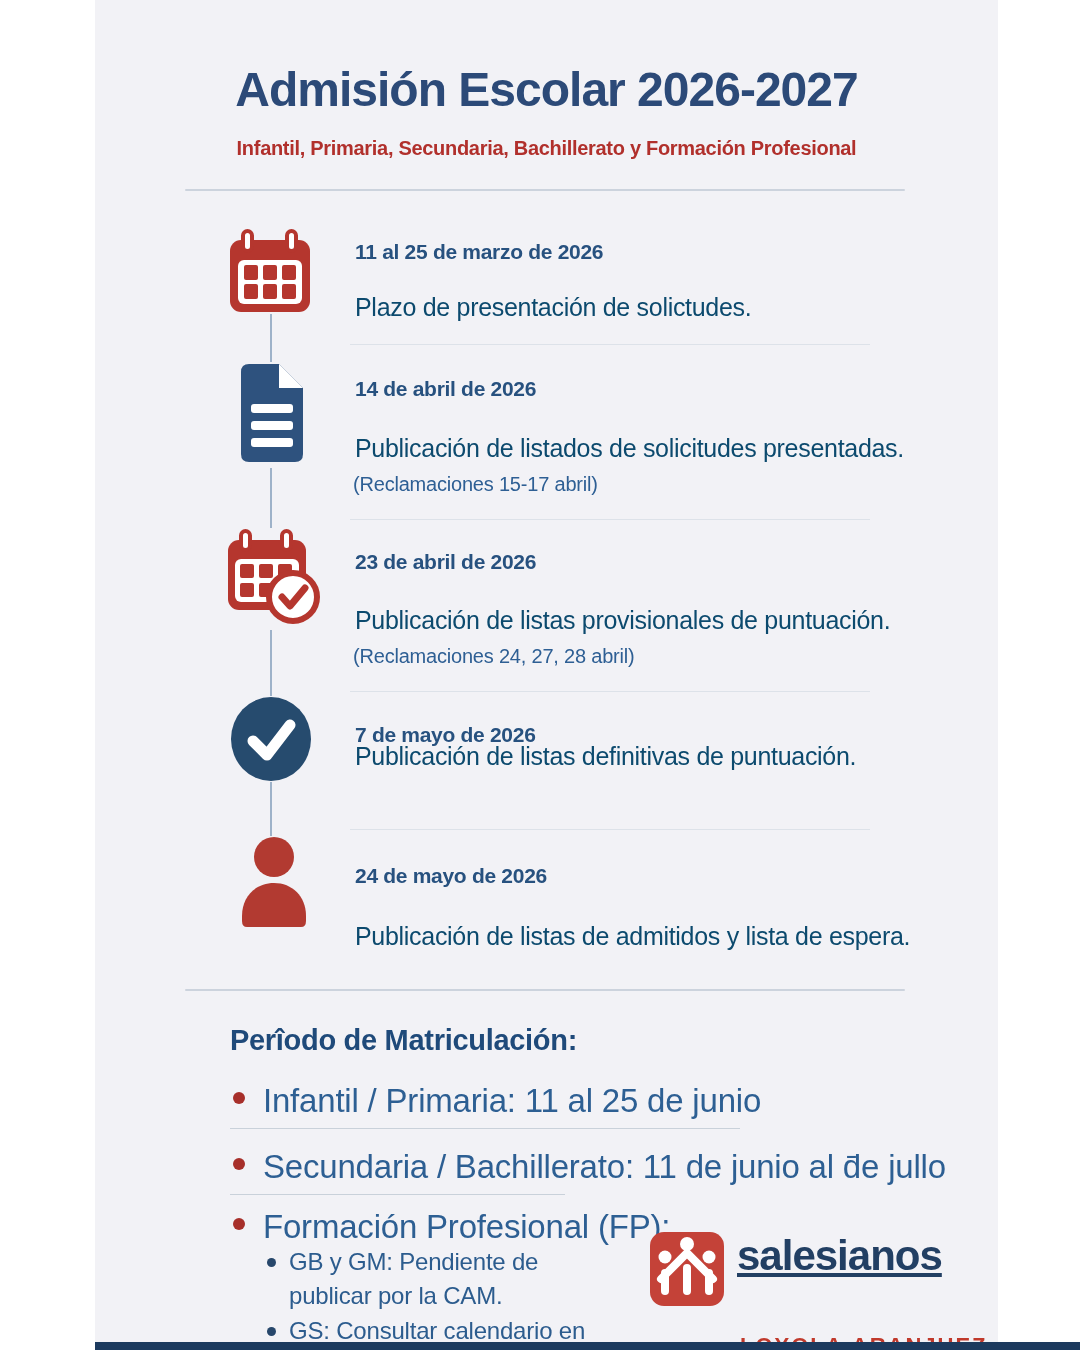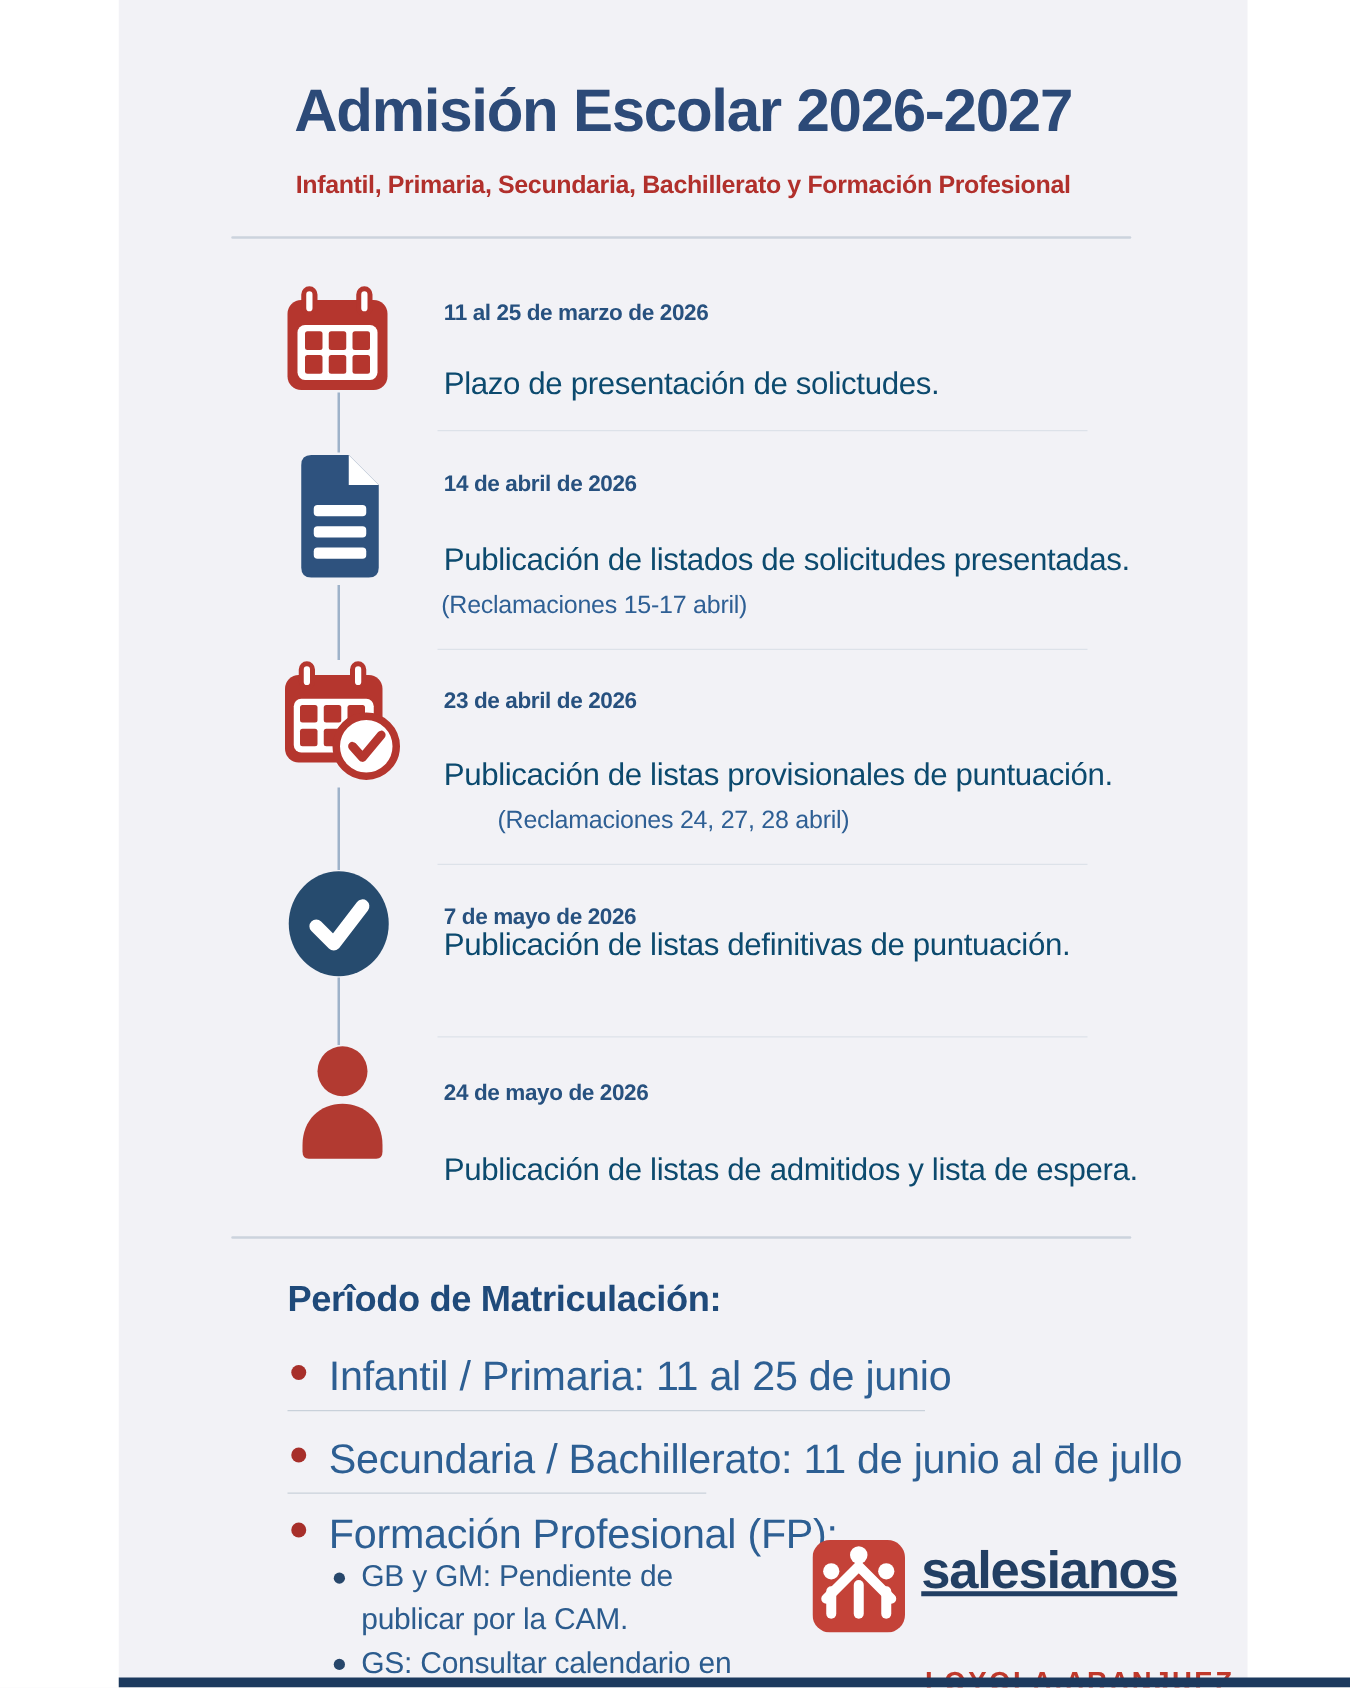--- a/index.html
+++ b/index.html
@@ -10,21 +10,21 @@
   
   .title{left:0;width:903px;top:62px;text-align:center;font-size:48px;font-weight:bold;
          color:#2c4a78;letter-spacing:-1px;}
   .subtitle{left:0;width:903px;top:137px;text-align:center;font-size:20px;font-weight:bold;
             color:#b1302c;letter-spacing:-0.3px;}
   .rule{height:2px;background:#ccd3dd;border-radius:1px;}
   .rule-thin{height:1px;background:#dde2e9;}
   .hairline{height:1px;background:#c9d1da;}
   
   .connector{width:2px;background:#9eb2c9;}
-  .t-date{font-size:18px;font-weight:bold;color:#27517f;letter-spacing:-0.3px;white-space:nowrap;}
+  .t-date{font-size:21px;font-weight:bold;color:#27517f;letter-spacing:-0.3px;white-space:nowrap;}
   .t-desc{font-size:25px;color:#0c4a6e;letter-spacing:-0.3px;white-space:nowrap;}
   .t-note{font-size:20px;color:#2e5f94;letter-spacing:-0.2px;white-space:nowrap;}
   
   .m-heading{font-size:29px;font-weight:bold;color:#1f4a7a;letter-spacing:-0.3px;}
   .m-item{font-size:33px;color:#2d5f93;letter-spacing:-0.2px;white-space:nowrap;}
   .dot-red{width:12px;height:12px;border-radius:50%;background:#a72f2a;}
   .dot-navy{width:9px;height:9px;border-radius:50%;background:#27476b;}
   .m-sub{font-size:24px;color:#2c5c8e;letter-spacing:-0.2px;line-height:34px;}
   
   .brand{font-size:42px;font-weight:bold;color:#223f63;letter-spacing:-1px;}
@@ -82,21 +82,21 @@
       <rect x="52" y="36" width="14" height="17" rx="2" fill="#b5362e"></rect>
       <rect x="14" y="55" width="14" height="14" rx="2" fill="#b5362e"></rect>
       <rect x="33" y="55" width="14" height="14" rx="2" fill="#b5362e"></rect>
       <rect x="15" y="3" width="9" height="19" rx="4.5" fill="#ffffff" stroke="#b5362e" stroke-width="4"></rect>
       <rect x="56" y="3" width="9" height="19" rx="4.5" fill="#ffffff" stroke="#b5362e" stroke-width="4"></rect>
       <circle cx="67" cy="69" r="24" fill="#ffffff" stroke="#b5362e" stroke-width="6"></circle>
       <path d="M56 69 L64 78 L79 60" fill="none" stroke="#b5362e" stroke-width="7" stroke-linecap="round" stroke-linejoin="round"></path>
     </svg>
     <div class="abs t-date" style="left:260px;top:550px;">23 de abril de 2026</div>
     <div class="abs t-desc" style="left:260px;top:606px;">Publicación de listas provisionales de puntuación.</div>
-    <div class="abs t-note" style="left:258px;top:645px;margin-left:45px;">(Reclamaciones 24, 27, 28 abril)</div>
+    <div class="abs t-note" style="left:258px;top:645px;">(Reclamaciones 24, 27, 28 abril)</div>
     <div class="abs rule-thin" style="left:255px;top:691px;width:520px;"></div>
 
     <svg class="abs" style="left:134px;top:695px;" width="84" height="88" viewBox="0 0 84 88">
       <ellipse cx="42" cy="44" rx="40" ry="42" fill="#264b6e"></ellipse>
       <path d="M24 46 L38 60 L61 30" fill="none" stroke="#ffffff" stroke-width="11" stroke-linecap="round" stroke-linejoin="round"></path>
     </svg>
     <div class="abs t-date" style="left:260px;top:723px;">7 de mayo de 2026</div>
     <div class="abs t-desc" style="left:260px;top:742px;">Publicación de listas definitivas de puntuación.</div>
     <div class="abs rule-thin" style="left:255px;top:829px;width:520px;"></div>
 

